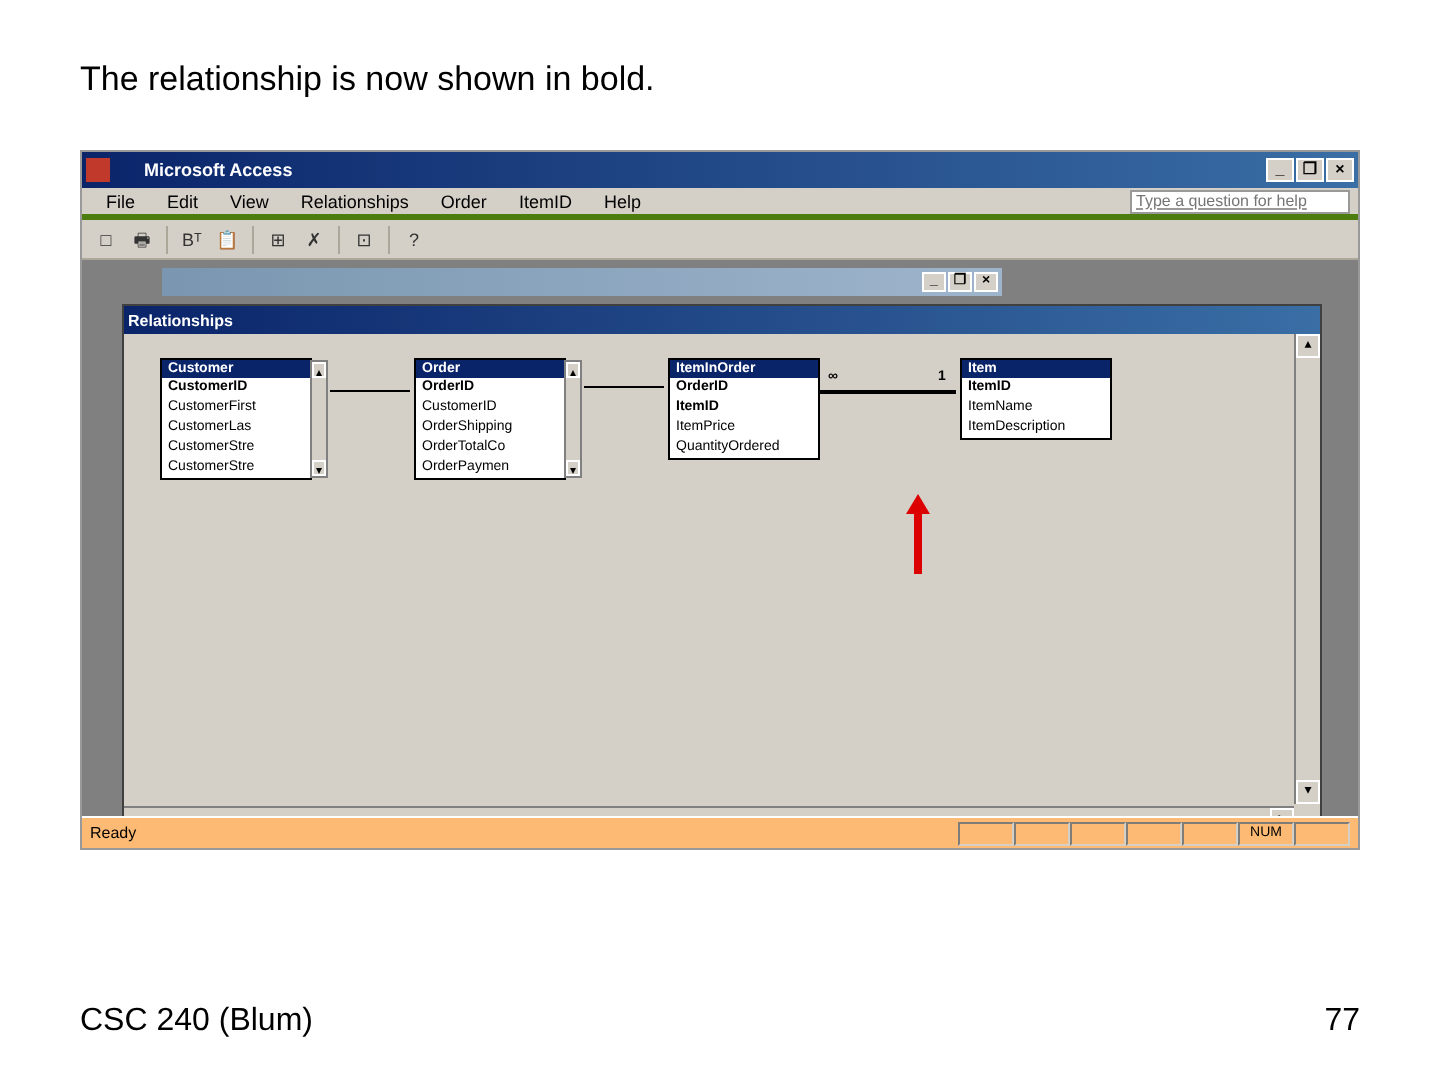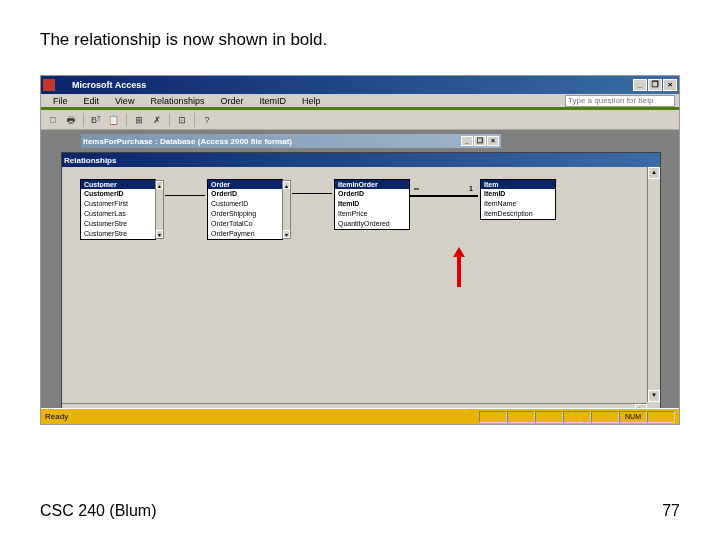--- a/index.html
+++ b/index.html
@@ -14,21 +14,21 @@
   .titlebar { background: linear-gradient(to right, #0a246a, #3a6ea5); height: 18px; display: flex; align-items: center; padding: 0 2px; color: #fff; font-size: 9px; font-weight: bold; }
   .tb-icon { width: 12px; height: 12px; background: #c0392b; margin-right: 4px; display: inline-block; }
   .tb-title { flex: 1; margin-left: 13px; }
   .tb-btns { display: flex; gap: 1px; }
   .tb-btn { width: 14px; height: 12px; background: #d4d0c8; border: 1px solid #fff; font-size: 8px; line-height: 10px; text-align: center; color: #000; cursor: pointer; }
   
   
   .menubar { background: #d4d0c8; height: 16px; display: flex; align-items: center; font-size: 9px; padding: 0 4px; border-bottom: 3px solid #4d7c0f; }
   .menu-item { padding: 0 8px; cursor: pointer; }
   .help-box { margin-left: auto; }
-  .help-input { font-size: 8px; width: 110px; height: 12px; border: 1px solid #999; padding: 0 2px; color: #999; }
+  .help-input { font-size: 8px; width: 110px; height: 12px; border: 1px solid #999; padding: 0 2px; color: #999; text-decoration: underline; }
   
   
   .toolbar { background: #d4d0c8; height: 20px; display: flex; align-items: center; padding: 0 4px; gap: 2px; border-bottom: 1px solid #aca899; }
   .tool-btn { width: 16px; height: 16px; border: 1px solid transparent; font-size: 9px; line-height: 14px; text-align: center; cursor: pointer; color: #333; }
   .tool-sep { width: 1px; height: 14px; background: #aca899; margin: 0 2px; }
   
   
   .mdi { position: absolute; top: 54px; left: 0; right: 0; bottom: 16px; background: #808080; overflow: hidden; }
   
   
@@ -59,21 +59,21 @@
   .arrow-up { position: absolute; left: 395px; top: 90px; }
   .arrow-shaft { width: 4px; height: 30px; background: #d00; }
   .arrow-head { width: 0; height: 0; border-left: 6px solid transparent; border-right: 6px solid transparent; border-bottom: 10px solid #d00; position: absolute; top: -10px; left: -4px; }
   
   
   .rel-vscroll { position: absolute; right: 0; top: 14px; bottom: 14px; width: 13px; background: #d4d0c8; border-left: 1px solid #808080; }
   .rel-hscroll { position: absolute; left: 0; right: 13px; bottom: 0; height: 13px; background: #d4d0c8; border-top: 1px solid #808080; }
   .scroll-btn { background: #d4d0c8; border: 1px solid #fff; font-size: 7px; text-align: center; }
   
   
-  .statusbar { position: absolute; bottom: 0; left: 0; right: 0; height: 16px; background: #eab308; display: flex; align-items: center; font-size: 8px; padding: 0 4px; border-top: 1px solid #fff; }
+  .statusbar { position: absolute; bottom: 0; left: 0; right: 0; height: 16px; background: #fdba74; display: flex; align-items: center; font-size: 8px; padding: 0 4px; border-top: 1px solid #fff; }
   .status-text { flex: 1; }
   .status-cells { display: flex; gap: 0; }
   .status-cell { width: 28px; height: 12px; border: 1px inset #d4d0c8; font-size: 7px; text-align: center; line-height: 10px; }
   
   
   .footer { position: absolute; bottom: 20px; left: 40px; right: 40px; display: flex; justify-content: space-between; font-size: 16px; }
 </style>
 </head>
 <body>
 
@@ -117,21 +117,20 @@
       <div class="tool-sep"></div>
       <div class="tool-btn">⊡</div>
       <div class="tool-sep"></div>
       <div class="tool-btn">?</div>
     </div>
 
     <div class="mdi">
 
       <div class="db-window">
         <div class="db-titlebar">
-          <span>ItemsForPurchase : Database (Access 2000 file format)</span>
           <div style="margin-left:auto;display:flex;gap:1px;">
             <div class="db-tb-btn">_</div>
             <div class="db-tb-btn">❐</div>
             <div class="db-tb-btn">×</div>
           </div>
         </div>
       </div>
 
       <div class="rel-window">
         <div class="rel-titlebar">

